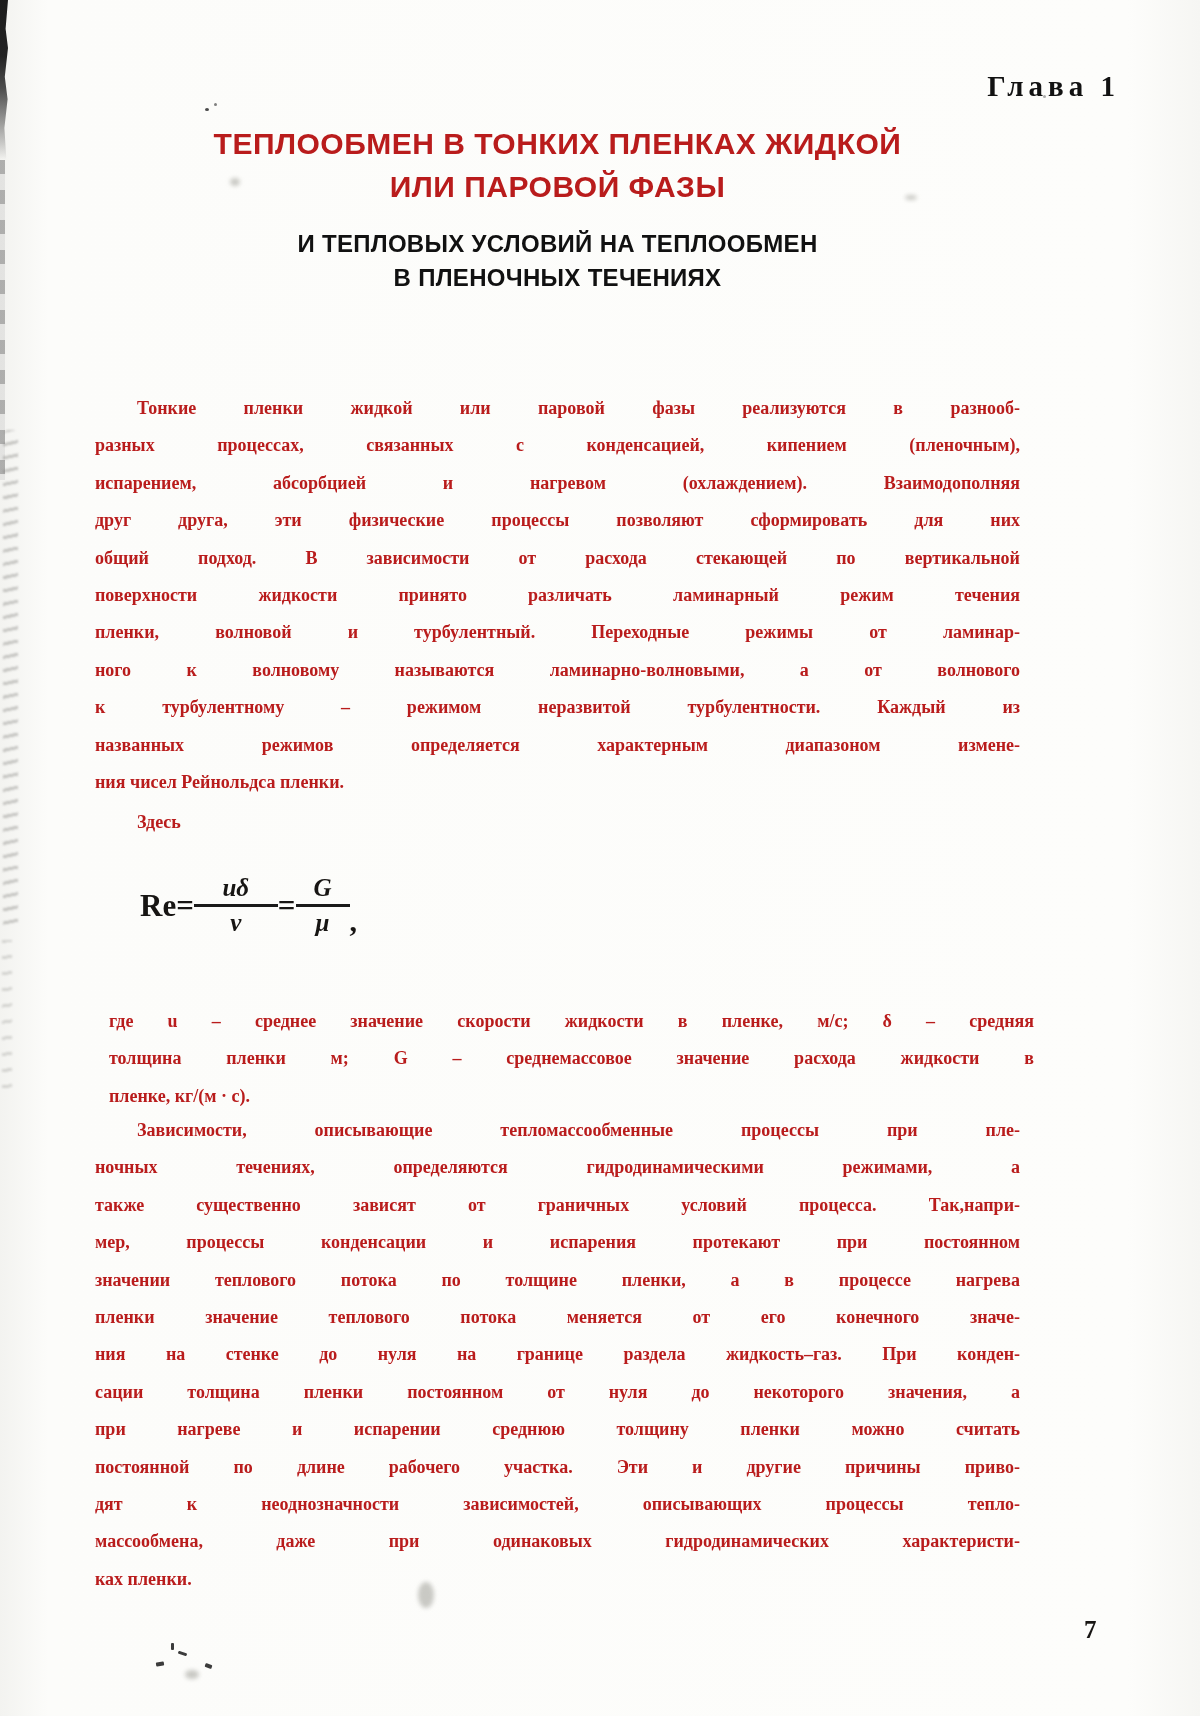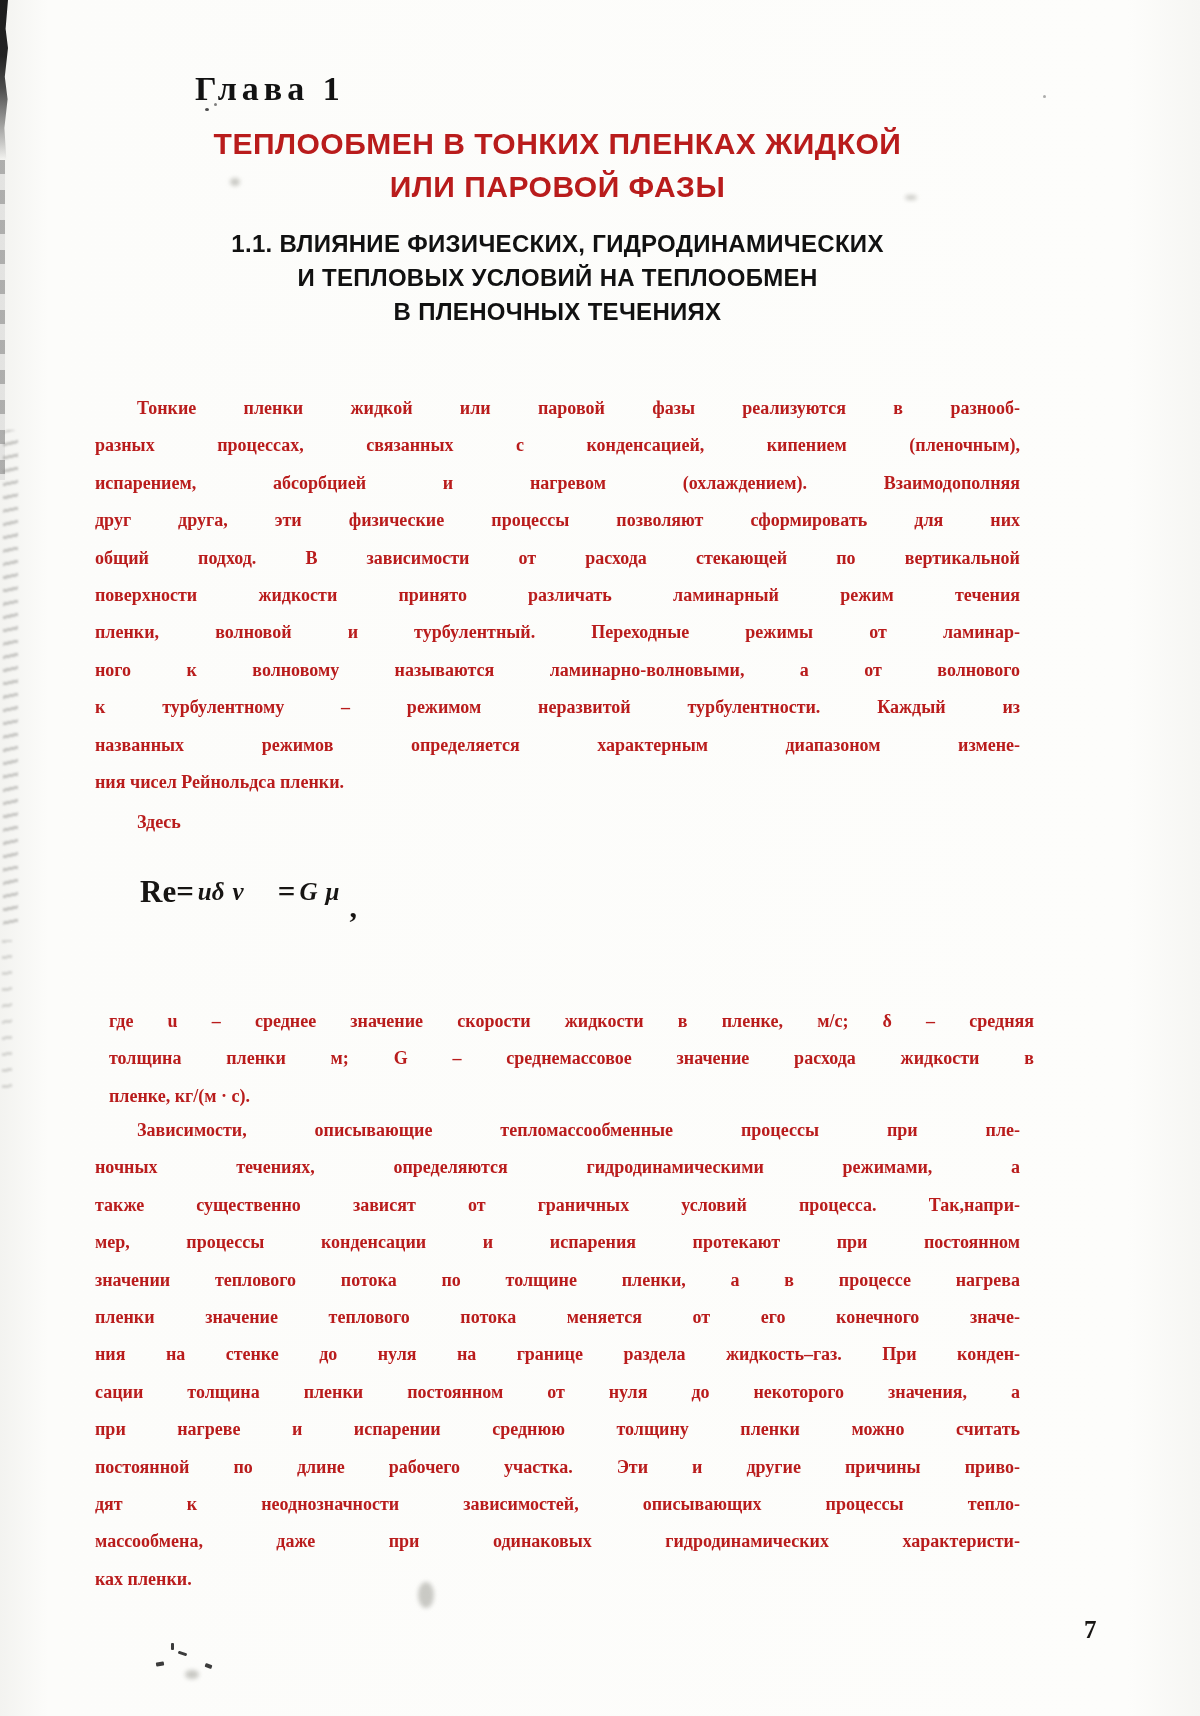--- a/index.html
+++ b/index.html
@@ -13,24 +13,24 @@
     font-family: "Liberation Serif", serif;
     color: #171513;
   }
 
   .abs { position: absolute; }
   .col { left: 95px; width: 925px; }
 
   
   #chapter-label {
     top: 70px;
-    text-align: left;
+    text-align: right;
     padding-left: 100px;            
     font-weight: bold;
-    font-size: 34px;
+    font-size: 29px;
     letter-spacing: 5px;
     color: #121212;
   }
   #chapter-title {
     top: 122px;
     font-family: "Liberation Sans", sans-serif;
     font-weight: bold;
     font-size: 30px;
     line-height: 43px;
     letter-spacing: 0.5px;
@@ -73,21 +73,21 @@
   #formula {
     top: 874px;
     left: 140px;
     display: flex;
     align-items: center;
     font-size: 30px;
     font-weight: bold;
     color: #171513;
   }
   #formula .lhs, #formula .eq { font-size: 31px; }
-  .frac { display: inline-flex; flex-direction: row; align-items: center; }
+  .frac { display: inline-flex; flex-direction: column; align-items: center; }
   .frac .num, .frac .den {
     font-style: italic;
     font-size: 25px;
     line-height: 1.12;
     padding: 0 4px;
   }
   .frac .rule { align-self: stretch; height: 3px; background: #1a1a1a; margin: 2px 0; }
   .frac.f1 { min-width: 84px; }
   .frac.f2 { min-width: 54px; }
   #formula .tail { transform: translateY(15px); }
@@ -152,21 +152,20 @@
 <div class="smudge" style="left:185px; top:1670px; width:14px; height:9px;"></div>
 
 <div id="chapter-label" class="abs col">Глава 1</div>
 
 <div id="chapter-title" class="abs col">
     <div class="line">ТЕПЛООБМЕН В ТОНКИХ ПЛЕНКАХ ЖИДКОЙ</div>
     <div class="line">ИЛИ ПАРОВОЙ ФАЗЫ</div>
   </div>
 
 <div id="section-heading" class="abs col">
-    <div class="line">1.1. ВЛИЯНИЕ ФИЗИЧЕСКИХ, ГИДРОДИНАМИЧЕСКИХ</div>
     <div class="line">И ТЕПЛОВЫХ УСЛОВИЙ НА ТЕПЛООБМЕН</div>
     <div class="line">В ПЛЕНОЧНЫХ ТЕЧЕНИЯХ</div>
   </div>
 
 <div id="para-intro" class="abs col para indent-first">
     <div class="line">Тонкие пленки жидкой или паровой фазы реализуются в разнооб-</div>
     <div class="line">разных процессах, связанных с конденсацией, кипением (пленочным),</div>
     <div class="line">испарением, абсорбцией и нагревом (охлаждением). Взаимодополняя</div>
     <div class="line">друг друга, эти физические процессы позволяют сформировать для них</div>
     <div class="line">общий подход. В зависимости от расхода стекающей по вертикальной</div>

